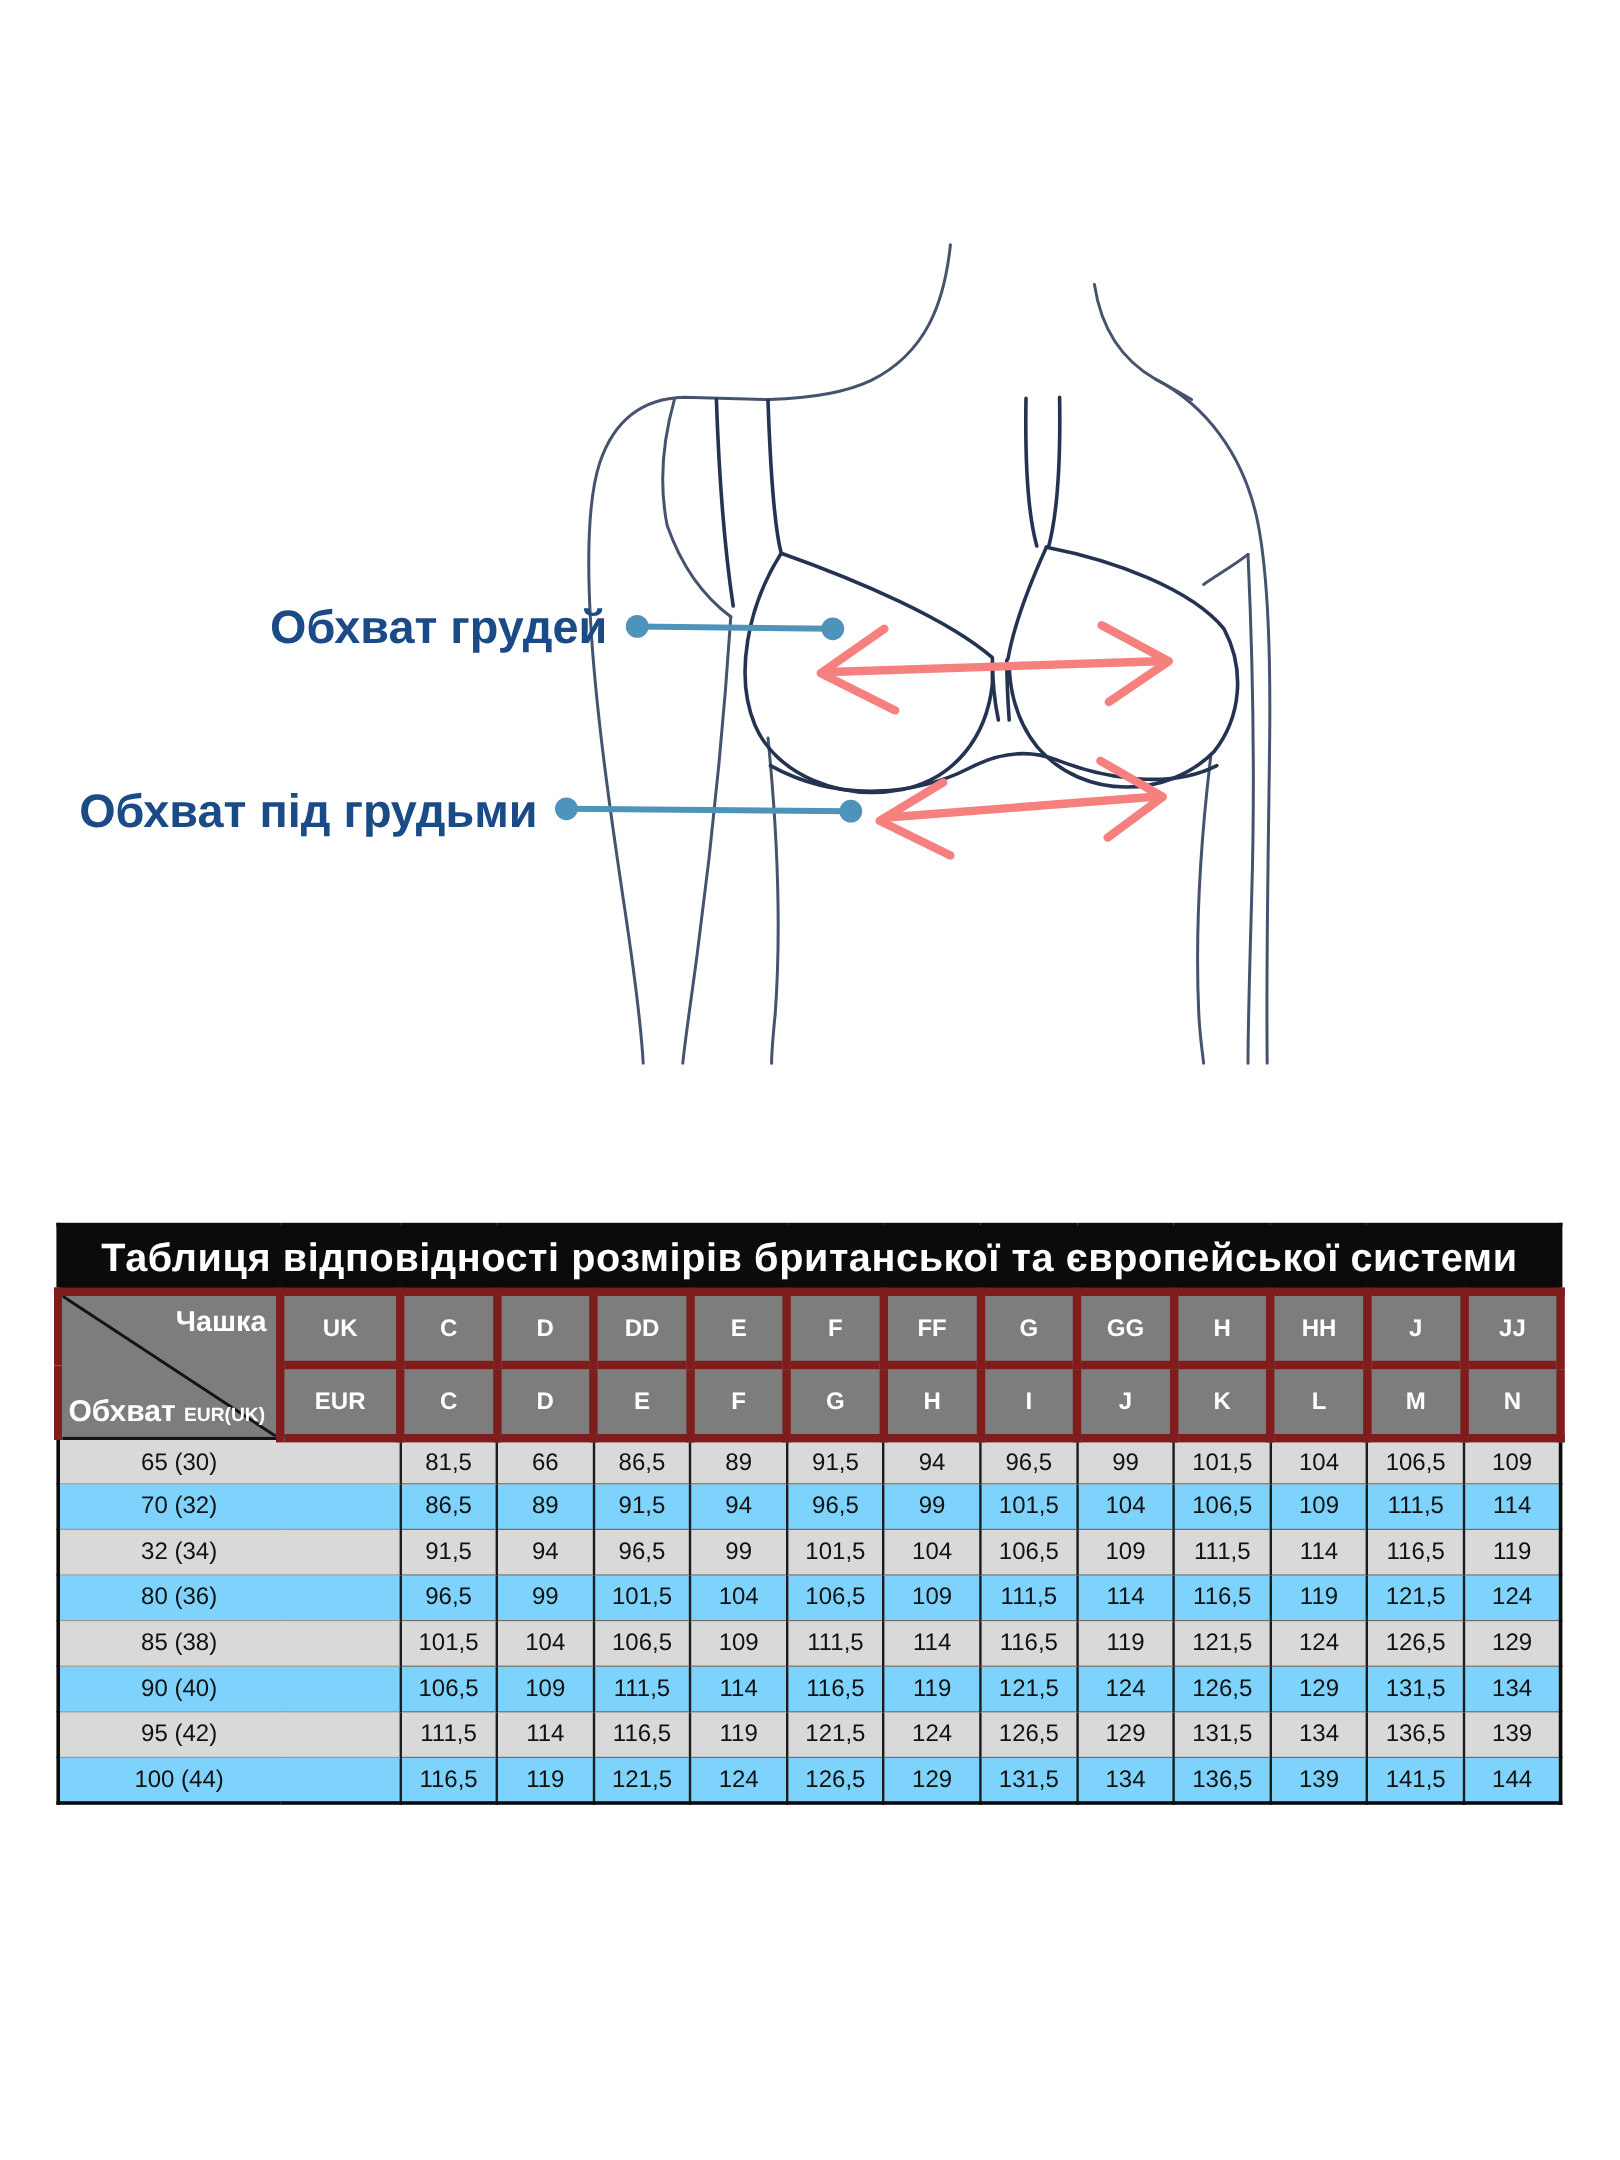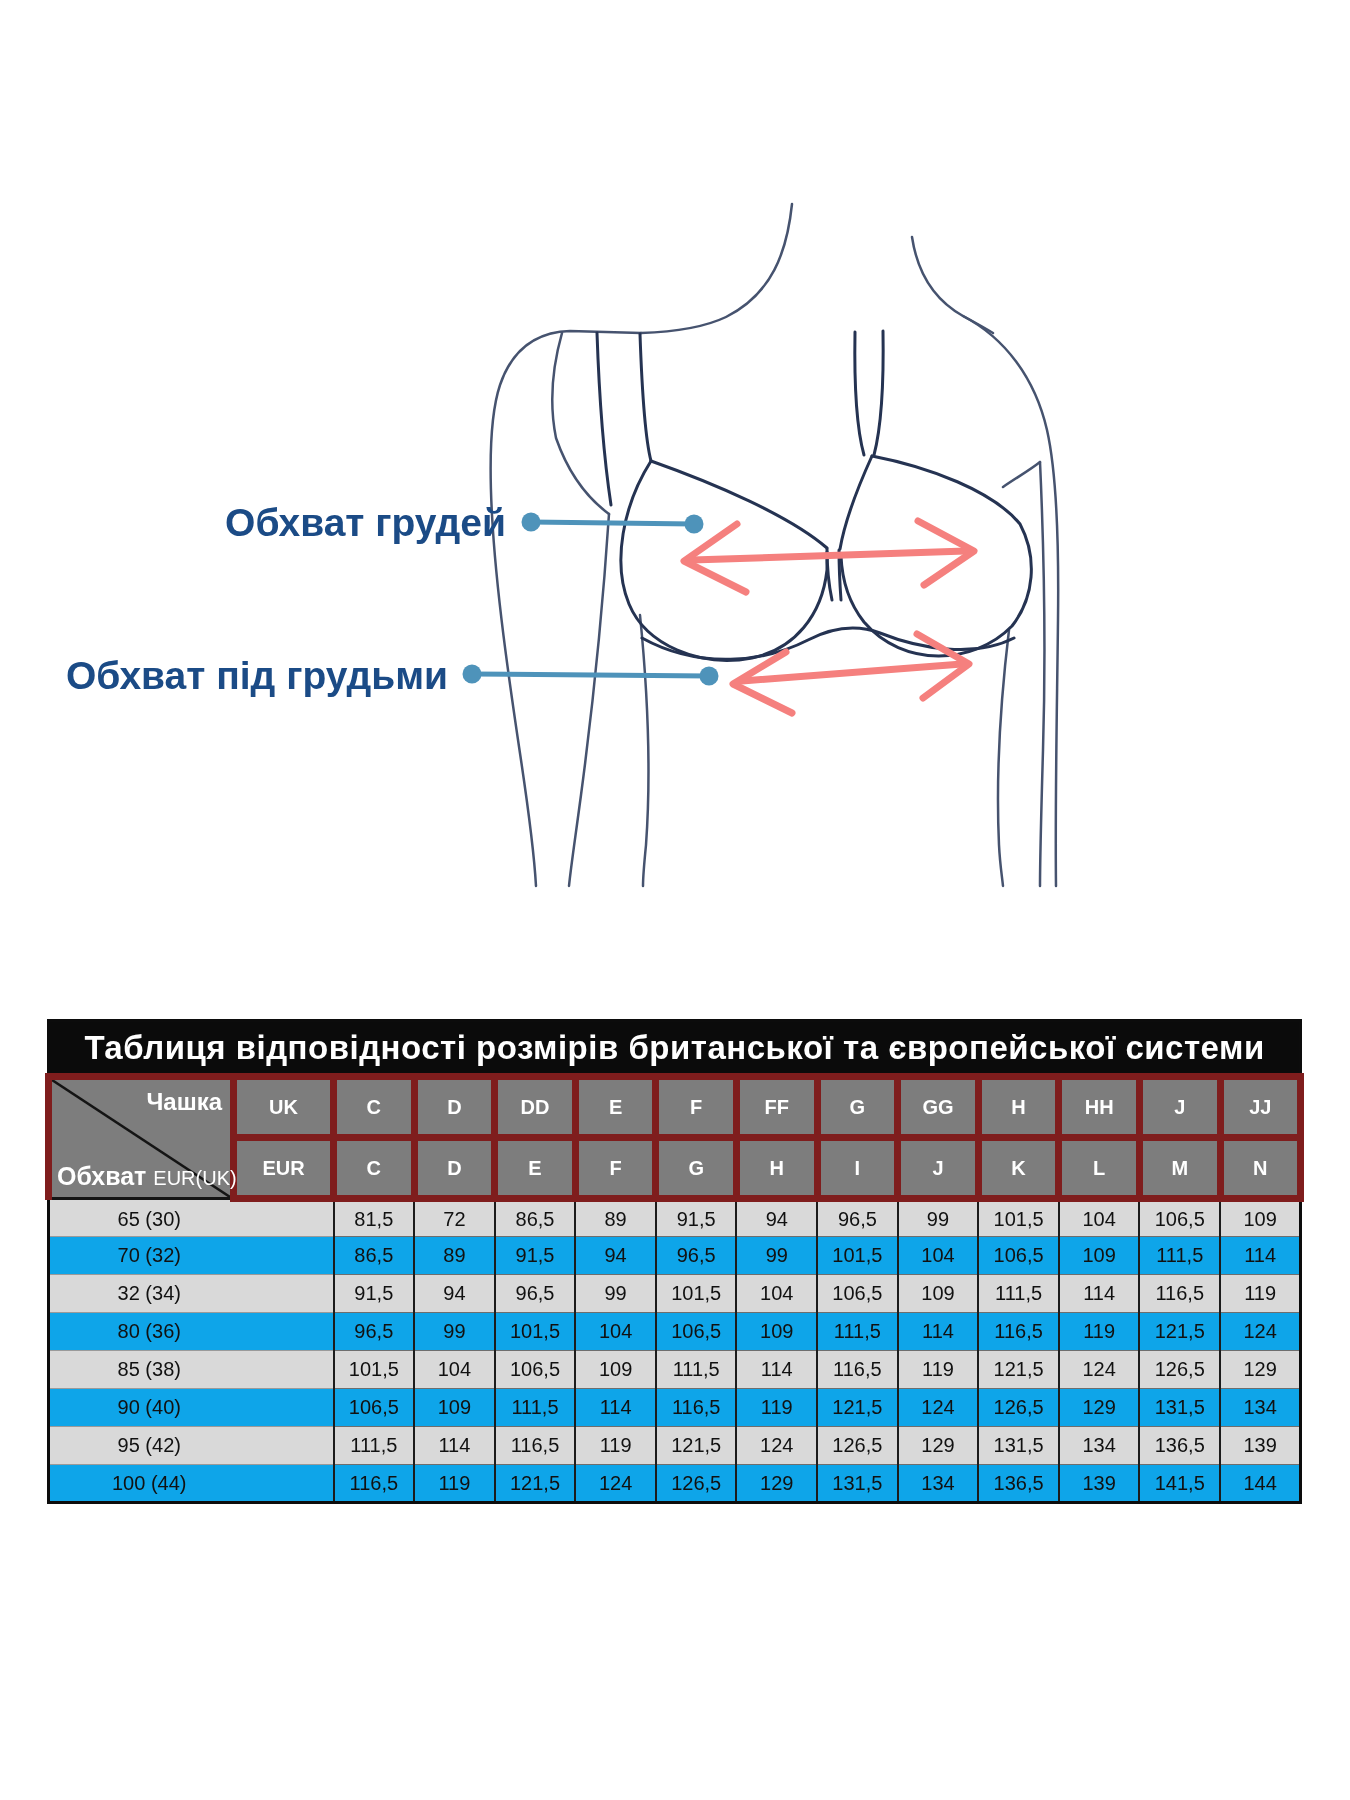--- a/index.html
+++ b/index.html
@@ -29,34 +29,34 @@
     position:relative; background:#7d7d7d; border:2px solid #232323; padding:0;
   }
   svg.diag { position:absolute; left:0; top:0; width:100%; height:100%; }
   .corner-cup {
     position:absolute; top:8px; right:8px; color:#ffffff; font-weight:bold; font-size:24px;
   }
   .corner-girth {
     position:absolute; bottom:6px; left:5px; color:#ffffff; font-weight:bold; font-size:25px;
     white-space:nowrap;
   }
-  .corner-girth .corner-sub { font-size:20px; font-weight:normal; }
+  .corner-girth .corner-sub { font-size:16px; font-weight:bold; }
   tbody.data-body td { color:#111111; font-size:20px; text-align:center; }
   tbody.data-body tr { height:38px; }
   tbody.data-body tr:first-child td { border-top:3px solid #0c0c0c; }
   td.rowlabel {
     border-right:2px solid #1c1c1c; border-top:1px solid #9a9a9a; border-bottom:1px solid #9a9a9a;
     padding-right:85px;
   }
   td.val {
     border-left:2px solid #1c1c1c; border-right:2px solid #1c1c1c;
     border-top:1px solid #6e6e6e; border-bottom:1px solid #6e6e6e;
   }
   tr.striped td { background:#d9d9d9; }
-  tr.plain td { background:#0ea5e9; }
+  tr.plain td { background:#7dd3fc; }
 </style>
 </head>
 <body>
 
 <div class="figure-wrap">
   <svg width="1350" height="1000" viewBox="0 0 1350 1000">
 
     <g fill="none" stroke="#46536F" stroke-width="2.5" stroke-linecap="round">
       <path d="M 792,204 C 787,252 772,294 726,317 C 703,328 672,332 641,333"></path>
       <path d="M 912,237 C 917,270 931,298 963,316 C 976,323 985,328 993,333"></path>
@@ -168,21 +168,21 @@
         <td>K</td>
         <td>L</td>
         <td>M</td>
         <td>N</td>
       </tr>
     </tbody>
     <tbody class="data-body">
         <tr class="striped">
           <td colspan="2" class="rowlabel">65 (30)</td>
           <td class="val">81,5</td>
-          <td class="val">72</td>
+          <td class="val">66</td>
           <td class="val">86,5</td>
           <td class="val">89</td>
           <td class="val">91,5</td>
           <td class="val">94</td>
           <td class="val">96,5</td>
           <td class="val">99</td>
           <td class="val">101,5</td>
           <td class="val">104</td>
           <td class="val">106,5</td>
           <td class="val">109</td>

